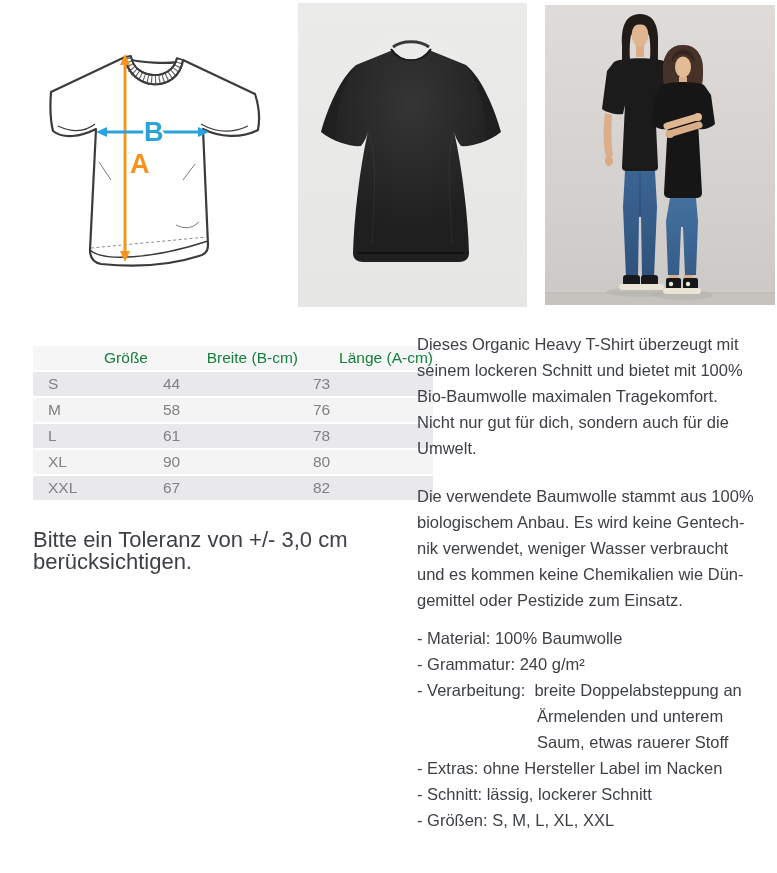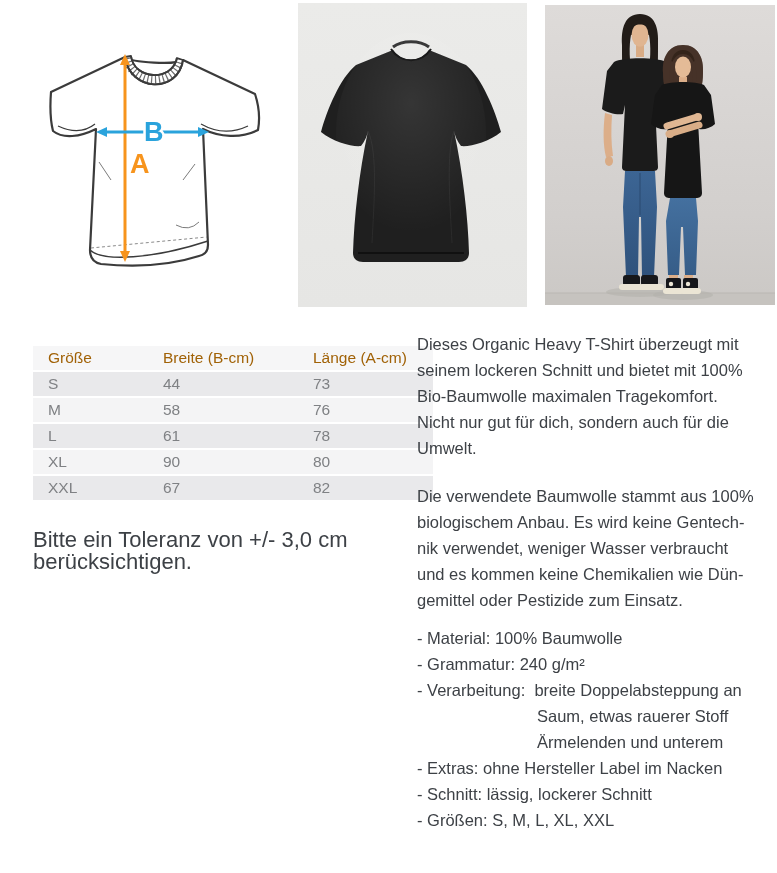--- a/index.html
+++ b/index.html
@@ -7,21 +7,21 @@
         font-family:"Liberation Sans","DejaVu Sans",sans-serif;}
   .cell{position:absolute;}
   .diagram-cell{left:33px;top:40px;width:230px;height:235px;}
   .photo-cell{left:298px;top:3px;width:229px;height:304px;}
   .models-cell{left:545px;top:5px;width:230px;height:300px;}
   .cell svg{display:block;width:100%;height:100%;}
 
   
   .size-table{position:absolute;left:33px;top:344px;width:355px;border-collapse:separate;
               border-spacing:0 2px;font-size:15.5px;color:#7f8184;table-layout:fixed;}
-  .size-table th{width:100px;font-weight:400;color:#a16207;text-align:left;background:#f6f6f7;
+  .size-table th{width:100px;font-weight:400;color:#15803d;text-align:right;background:#f6f6f7;
                  height:24px;line-height:24px;padding:0 0 0 15px;}
   .size-table th.c2{width:135px;} .size-table th.c3{width:120px;}
   .size-table td{height:24px;line-height:24px;padding:0 0 0 15px;font-weight:400;}
   .size-table tbody tr:nth-child(odd) td{background:#e9e9eb;}
   .size-table tbody tr:nth-child(even) td{background:#f4f4f5;}
 
   .tolerance{position:absolute;left:33px;top:529px;width:370px;margin:0;
              font-size:22px;line-height:22px;color:#3d4146;}
 
   
@@ -240,21 +240,21 @@
 Umwelt.</p>
     <p class="para last">Die verwendete Baumwolle stammt aus 100%
 biologischem Anbau. Es wird keine Gentech-
 nik verwendet, weniger Wasser verbraucht
 und es kommen keine Chemikalien wie Dün-
 gemittel oder Pestizide zum Einsatz.</p>
     <div id="spec-list">
         <div class="spec-line">- Material: 100% Baumwolle</div>
         <div class="spec-line">- Grammatur: 240 g/m²</div>
         <div class="spec-line">- Verarbeitung:  breite Doppelabsteppung an</div>
+        <div class="spec-line indent">Ärmelenden und unterem</div>
         <div class="spec-line indent">Saum, etwas rauerer Stoff</div>
-        <div class="spec-line indent">Ärmelenden und unterem</div>
         <div class="spec-line">- Extras: ohne Hersteller Label im Nacken</div>
         <div class="spec-line">- Schnitt: lässig, lockerer Schnitt</div>
         <div class="spec-line">- Größen: S, M, L, XL, XXL</div>
       </div>
   </div>
 
 </div>
 
 </body></html>

